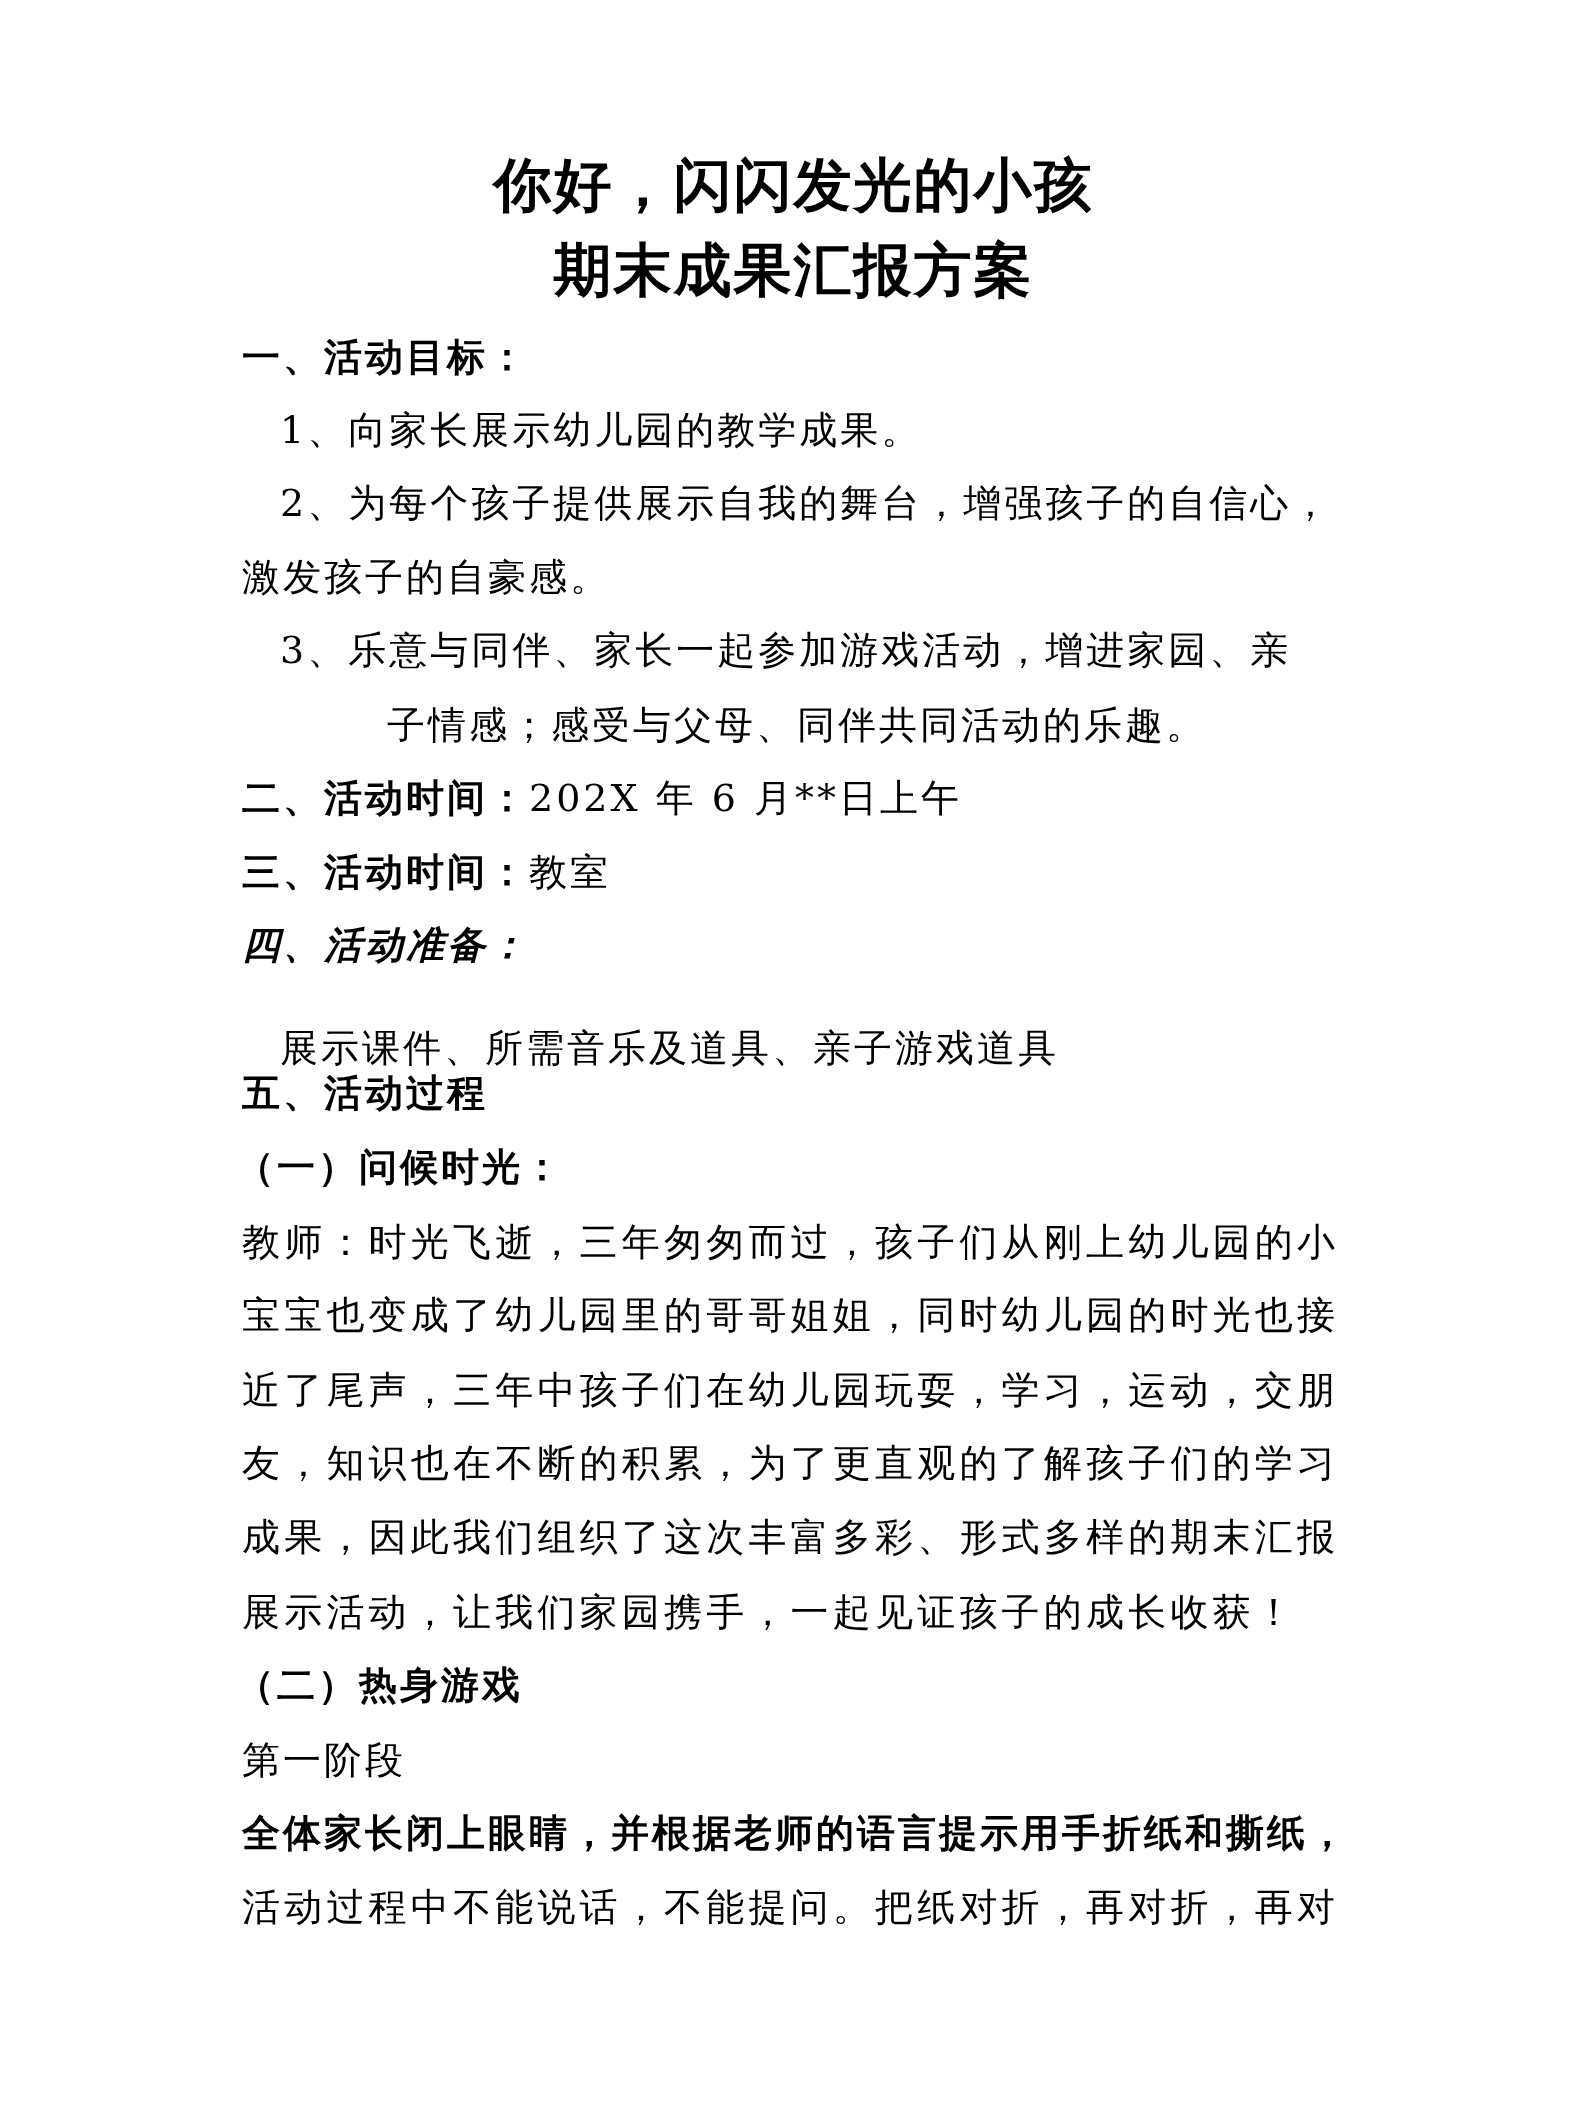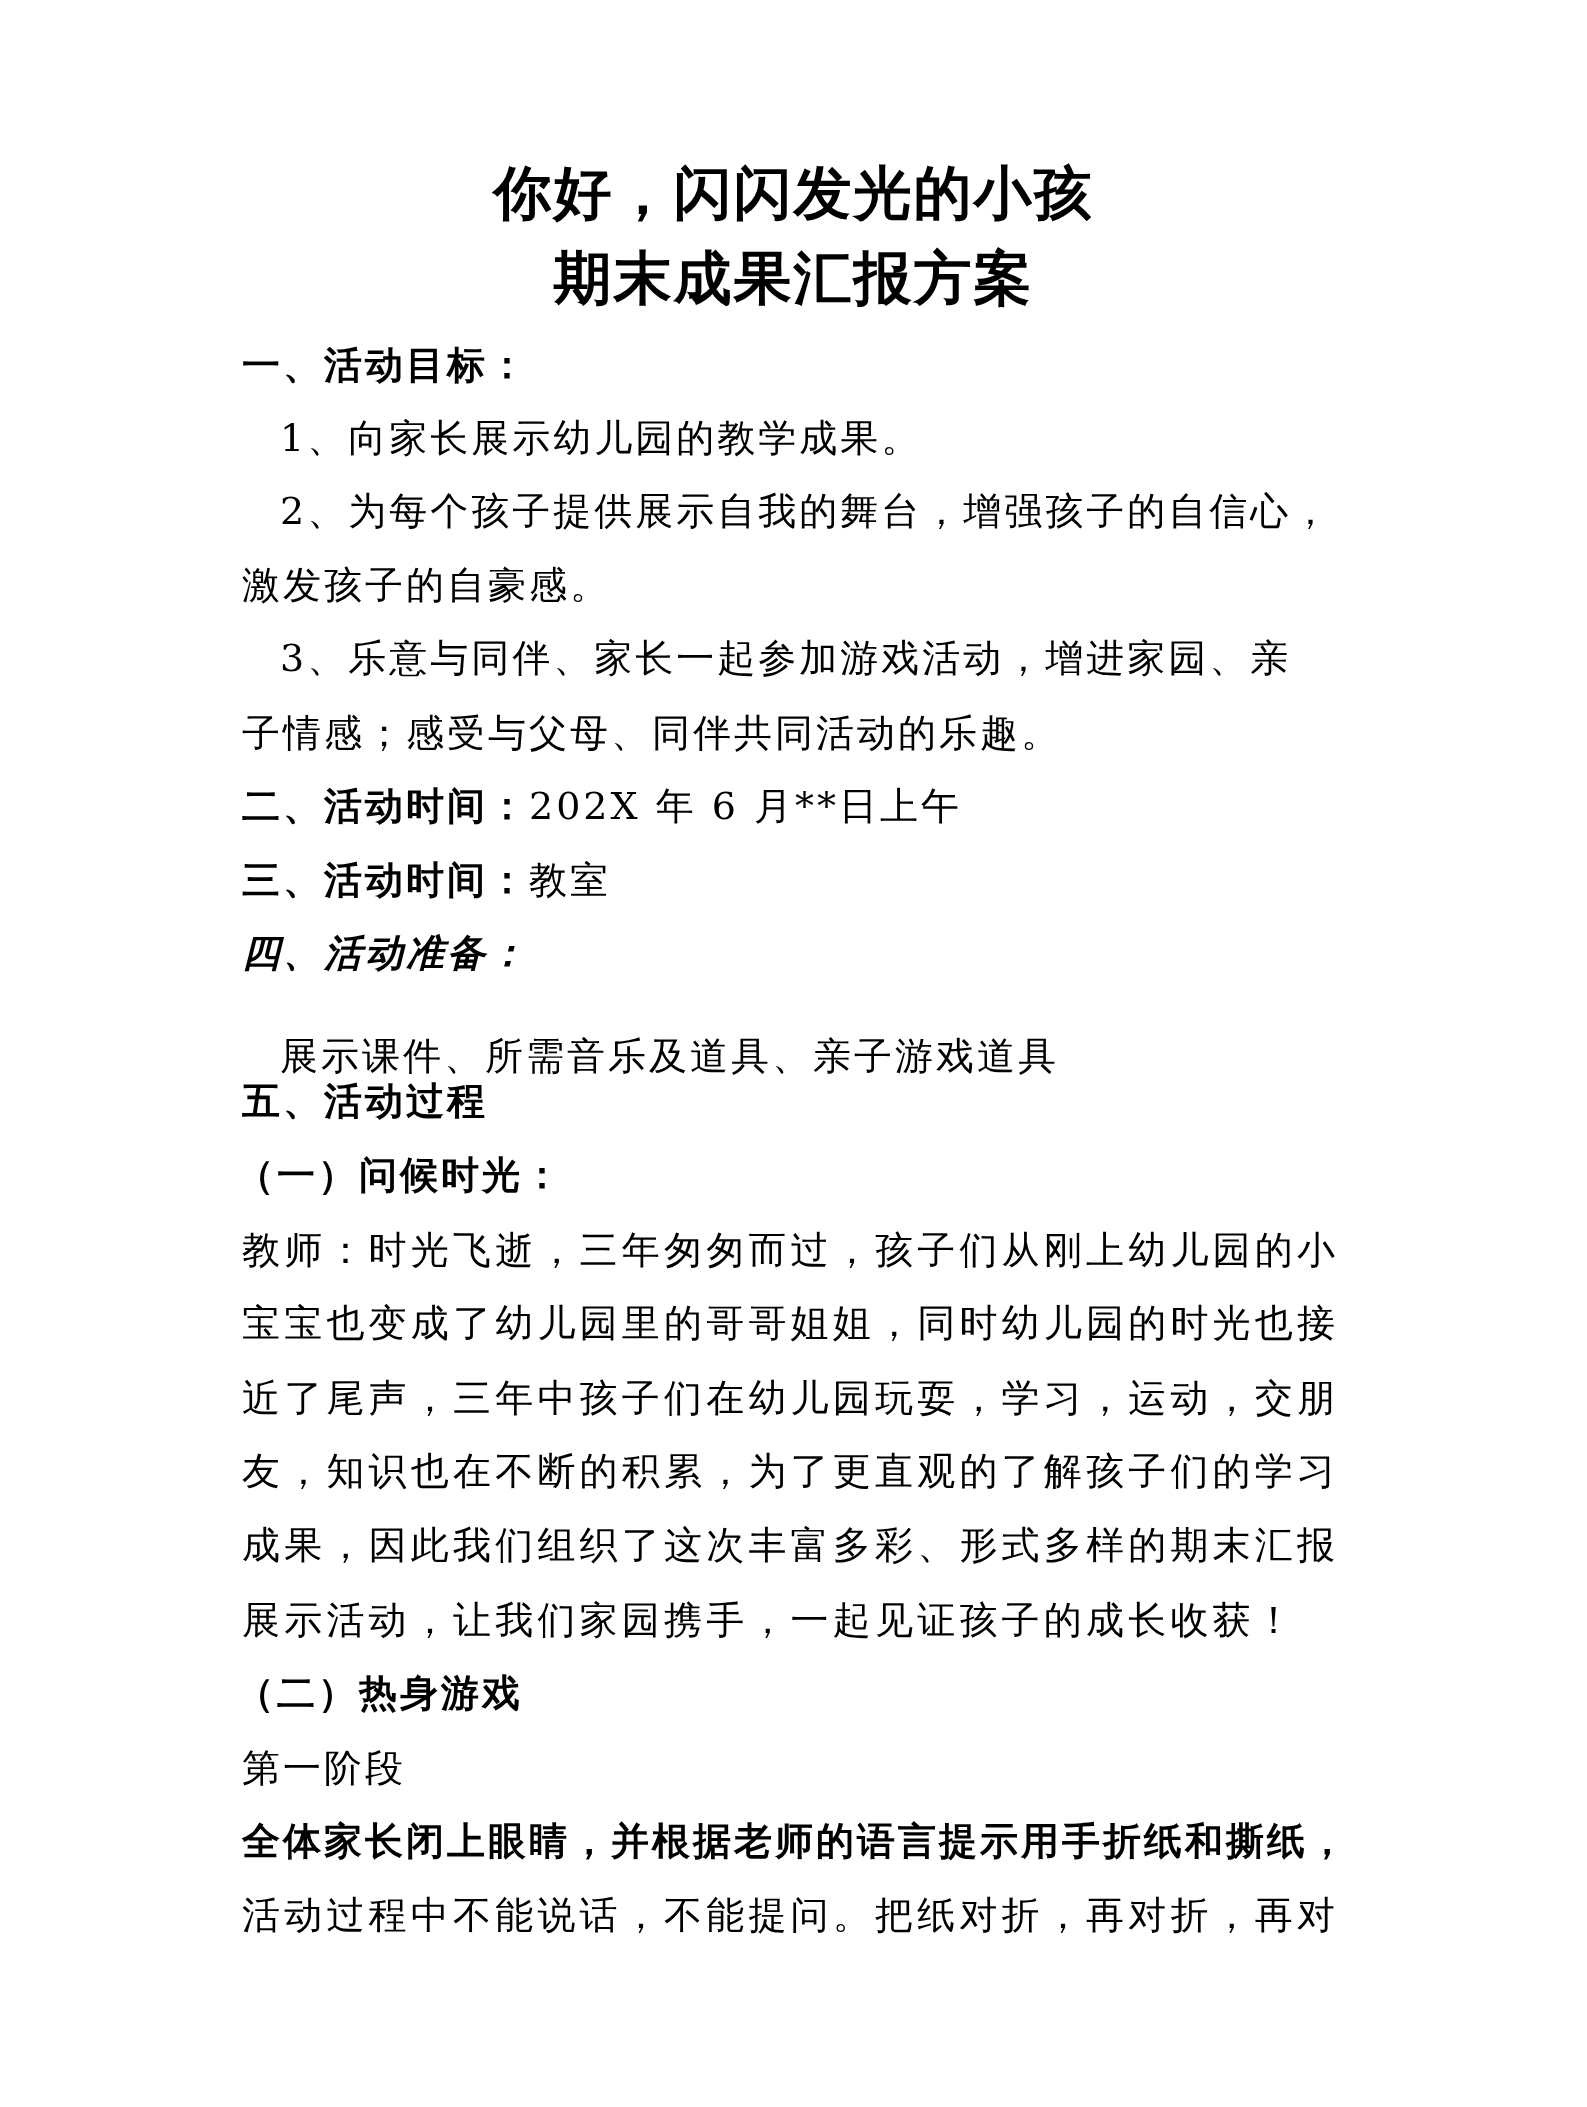--- a/index.html
+++ b/index.html
@@ -1,18 +1,18 @@
 <!DOCTYPE html>
 <html><head>
 <meta charset="utf-8">
 <style>
   html, body { margin: 0; padding: 0; background: #ffffff; }
   body { width: 1587px; height: 2107px; position: relative; overflow: hidden;
          font-family: "DejaVu Serif", "Liberation Serif", serif; color: #000; }
-  .page { position: absolute; left: 0; top: 8px; width: 1587px; height: 1615px; background: #fff; }
+  .page { position: absolute; left: 0; top: 0; width: 1587px; height: 1615px; background: #fff; }
   .title { position: absolute; left: 0; width: 1587px; text-align: center;
            font-size: 58px; font-weight: bold; letter-spacing: 2px; line-height: 70px; }
   .line { position: absolute; left: 242px; width: 1110px; font-size: 38px; line-height: 50px;
           white-space: nowrap; letter-spacing: 3px; }
   .h { font-weight: bold; }
   .indent { left: 280px; }
   .justify { letter-spacing: 4.2px; }
 </style>
 </head>
 <body>
@@ -20,21 +20,21 @@
 <div class="page">
 
   <div class="title" style="top:150px;">你好，闪闪发光的小孩</div>
   <div class="title" style="top:235px;">期末成果汇报方案</div>
 
   <div class="line h" style="top:332px;">一、活动目标：</div>
   <div class="line indent" style="top:405px;">1、向家长展示幼儿园的教学成果。</div>
   <div class="line indent" style="top:478px;">2、为每个孩子提供展示自我的舞台，增强孩子的自信心，</div>
   <div class="line" style="top:552px;">激发孩子的自豪感。</div>
   <div class="line indent" style="top:625px;">3、乐意与同伴、家长一起参加游戏活动，增进家园、亲</div>
-  <div class="line" style="top:700px;">子情感；感受与父母、同伴共同活动的乐趣。</div>
+  <div class="line" style="top:700px;text-align:center;">子情感；感受与父母、同伴共同活动的乐趣。</div>
 
   <div class="line" style="top:773px;">
     <span class="h">二、活动时间：</span><span>202X 年 6 月**日上午</span>
   </div>
 
   <div class="line" style="top:847px;">
     <span class="h">三、活动时间：</span><span>教室</span>
   </div>
 
   <div class="line h" style="top:920px;font-style:italic;">四、活动准备：</div>

